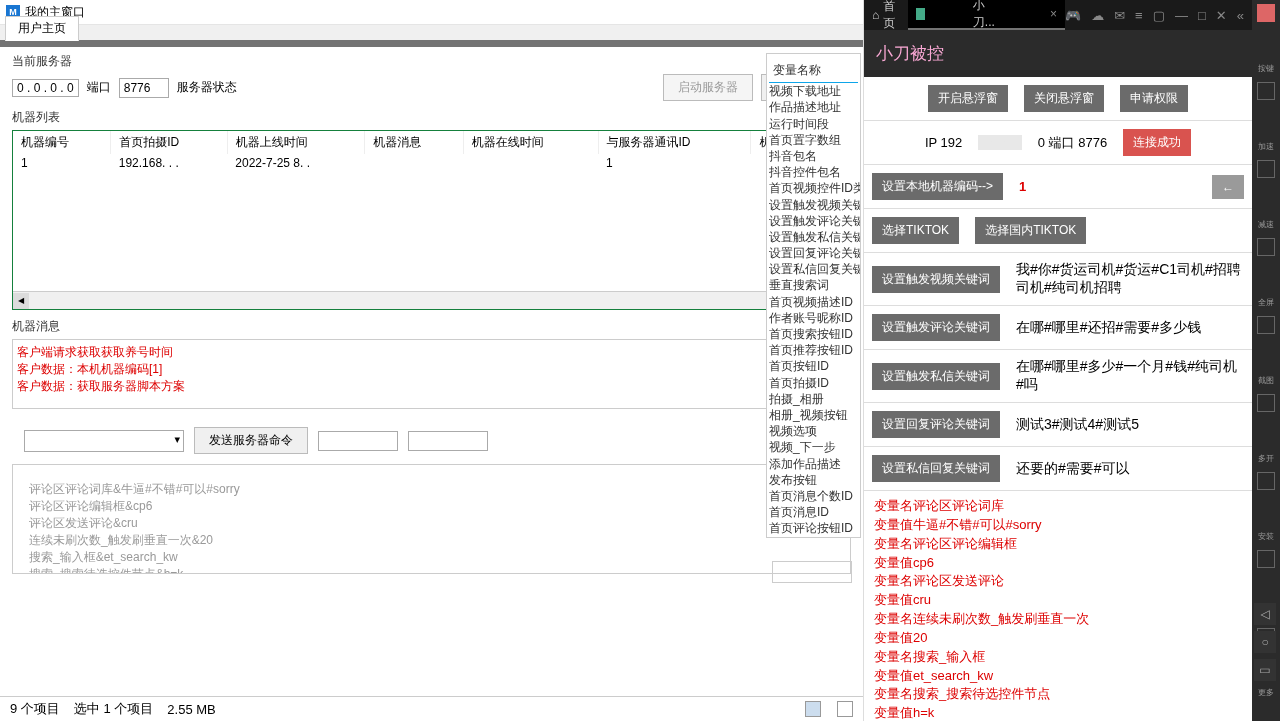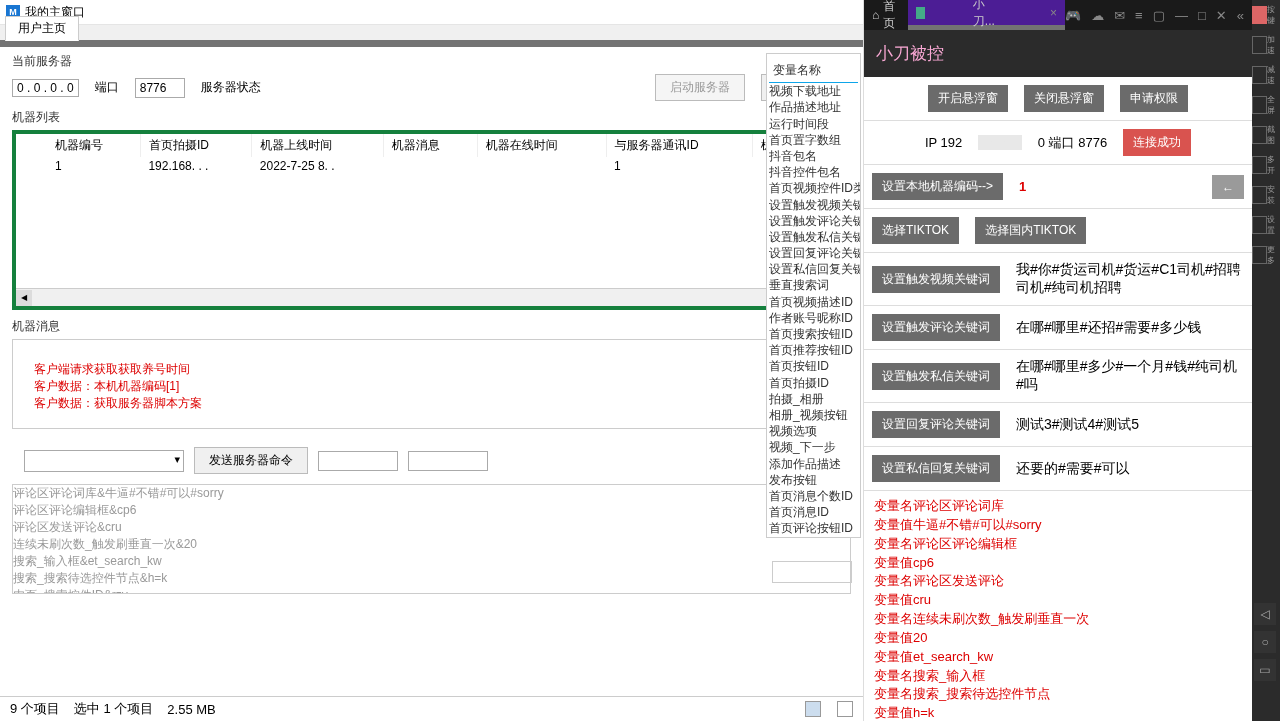--- a/index.html
+++ b/index.html
@@ -5,69 +5,69 @@
 * { margin: 0; padding: 0; box-sizing: border-box; font-family: "Microsoft YaHei", sans-serif; }
 body { width: 1280px; height: 721px; overflow: hidden; background: #fff; display: flex; }
 .left-pane { width: 864px; height: 100%; background: #fff; border-right: 1px solid #ddd; display: flex; flex-direction: column; }
 .title-bar { height: 25px; background: #fff; display: flex; align-items: center; padding: 0 6px; font-size: 12px; border-bottom: 1px solid #e5e5e5; }
 .title-bar-icon { width: 14px; height: 14px; background: #1976d2; margin-right: 5px; display: inline-flex; align-items: center; justify-content: center; color: #fff; font-size: 9px; font-weight: bold; }
 .tab-strip { height: 22px; display: flex; align-items: flex-end; padding-left: 5px; background: #f0f0f0; border-bottom: 7px solid #737373; }
 .tab { padding: 3px 12px; font-size: 12px; background: #fff; border: 1px solid #ccc; border-bottom: 1px solid #fff; margin-bottom: -1px; }
 .content { flex: 1; padding: 6px 12px; display: flex; flex-direction: column; overflow: auto; }
 .section { margin-bottom: 8px; }
 .section-title { font-size: 12px; margin-bottom: 4px; color: #333; }
-.server-row { display: flex; align-items: center; gap: 16px; }
+.server-row { display: flex; align-items: center; gap: 8px; }
 .ip-box { display: flex; border: 1px solid #aaa; padding: 1px 4px; font-size: 12px; background: #fff; }
 .label { font-size: 12px; }
 .text-input { border: 1px solid #aaa; padding: 2px 4px; font-size: 12px; width: 50px; background: #fff; }
 .btn-std { padding: 4px 14px; font-size: 12px; background: #f0f0f0; border: 1px solid #bbb; cursor: pointer; }
 .btn-std:disabled { color: #999; background: #f5f5f5; }
-.table-container { border: 4px solid #15803d; height: 180px; overflow: auto; position: relative; padding-left: 31px; }
+.table-container { border: 1px solid #15803d; height: 180px; overflow: auto; position: relative; }
 table { width: 100%; border-collapse: collapse; font-size: 12px; }
 th { text-align: left; padding: 3px 8px; font-weight: normal; border-right: 1px solid #eee; background: #fff; }
 td { padding: 2px 8px; }
 .scroll-h { height: 18px; background: #f0f0f0; border-top: 1px solid #ccc; position: absolute; bottom: 0; left: 0; right: 0; display: flex; align-items: center; }
 .scroll-arrow { width: 16px; height: 16px; background: #dcdcdc; font-size: 8px; display: flex; align-items: center; justify-content: center; }
-.msg-box { border: 1px solid #ccc; height: 90px; padding: 21px; font-size: 12px; overflow: auto; position: relative; }
+.msg-box { border: 1px solid #ccc; height: 70px; padding: 4px; font-size: 12px; overflow: auto; position: relative; }
 .msg-box .scroll-v { position: absolute; right: 0; top: 0; bottom: 0; width: 16px; background: #f0f0f0; }
 .red-text { color: #d00; }
 .cmd-row { display: flex; gap: 10px; align-items: center; margin: 10px 0; padding-left: 12px; }
 .combo { border: 1px solid #aaa; width: 160px; height: 22px; background: #fff; position: relative; font-size: 12px; }
 .combo::after { content: "▾"; position: absolute; right: 3px; top: 2px; font-size: 11px; }
-.log-box { border: 1px solid #ccc; height: 110px; padding: 0; font-size: 12px; color: #999; overflow: auto; }
+.log-box { border: 1px solid #ccc; height: 110px; padding: 16px; font-size: 12px; color: #999; overflow: auto; }
 .status-bar { height: 25px; border-top: 1px solid #ccc; display: flex; align-items: center; padding: 0 10px; font-size: 13px; gap: 14px; }
 .status-bar .spacer { flex: 1; }
 .status-icon { width: 16px; height: 16px; border: 1px solid #999; margin-left: 2px; }
 
 .mid-pane { width: 100px; border-left: 1px solid #ccc; font-size: 12px; padding: 4px 2px; line-height: 1.35; overflow: hidden; color: #333; }
 .mid-pane div { white-space: nowrap; }
 
 .right-container { flex: 1; display: flex; background: #2b2b2b; }
 .right-pane { flex: 1; background: #fff; display: flex; flex-direction: column; }
 .r-titlebar { height: 30px; background: #1a1a1a; display: flex; align-items: center; color: #ccc; font-size: 12px; }
 .r-titlebar-tab { padding: 0 8px; height: 100%; display: flex; align-items: center; gap: 4px; }
 .r-titlebar-tab.home { background: #1a1a1a; }
-.r-titlebar-tab.active { background: #4c1d95; border-bottom: 5px solid #737373; gap: 48px; }
+.r-titlebar-tab.active { background: #000000; border-bottom: 2px solid #737373; gap: 48px; }
 .r-tab-icon { width: 12px; height: 12px; background: #4a8; }
 .r-titlebar .spacer { flex: 1; }
 .r-win-icons { display: flex; gap: 10px; padding-right: 8px; align-items: center; }
 .r-win-icons span { color: #888; font-size: 13px; cursor: pointer; }
 .r-header { background: #2b2b2b; color: #f9a8d4; padding: 12px; font-size: 17px; }
 .r-section { padding: 8px; border-bottom: 1px solid #ddd; display: flex; align-items: center; gap: 16px; flex-wrap: wrap; font-size: 13px; }
 .r-btn { background: #6b6b6b; color: #fff; border: none; padding: 5px 10px; font-size: 12px; cursor: pointer; }
 .r-btn.light { background: #9a9a9a; }
 .r-btn.red { background: #d9534f; }
 .r-ip-text { font-size: 13px; }
 .r-blur { background: #e8e8e8; color: #e8e8e8; padding: 0 12px; }
 .r-red-num { color: #d00; font-weight: bold; }
 .r-row-text { font-size: 14px; flex: 1; }
 .r-var-list { padding: 6px 10px; font-size: 13px; color: #d00; line-height: 1.45; overflow: auto; flex: 1; }
 
 .side-tools { width: 28px; background: #2b2b2b; display: flex; flex-direction: column; align-items: center; padding-top: 4px; gap: 8px; color: #888; font-size: 9px; }
-.side-tool { display: flex; flex-direction: row; align-items: center; cursor: pointer; }
+.side-tool { display: flex; flex-direction: column; align-items: center; cursor: pointer; gap: 40px; }
 .side-tool-icon { width: 18px; height: 18px; border: 1px solid #666; margin-bottom: 1px; }
 .side-tool.red .side-tool-icon { border-color: #d66; background: #d66; }
 .side-tool-label { font-size: 8px; color: #999; }
 
 .bottom-tools { position: fixed; right: 2px; bottom: 40px; width: 24px; display: flex; flex-direction: column; gap: 6px; }
 .bottom-tools div { width: 22px; height: 22px; background: #333; color: #aaa; font-size: 12px; display: flex; align-items: center; justify-content: center; }
 
 .var-name-header { font-size: 12px; padding: 4px; border-bottom: 1px solid #0ea5e9; }
 .mid-search-box { margin: 6px 2px; border: 1px solid #ccc; height: 22px; width: 80px; }
 </style>
@@ -288,22 +288,22 @@
 
     <div class="r-var-list" id="r-var-list">
         <div>变量名评论区评论词库</div>
         <div>变量值牛逼#不错#可以#sorry</div>
         <div>变量名评论区评论编辑框</div>
         <div>变量值cp6</div>
         <div>变量名评论区发送评论</div>
         <div>变量值cru</div>
         <div>变量名连续未刷次数_触发刷垂直一次</div>
         <div>变量值20</div>
+        <div>变量名搜索_输入框</div>
         <div>变量值et_search_kw</div>
-        <div>变量名搜索_输入框</div>
         <div>变量名搜索_搜索待选控件节点</div>
         <div>变量值h=k</div>
       </div>
   </div>
 
   <div class="side-tools" id="side-tools">
       <div class="side-tool red">
         <div class="side-tool-icon"></div>
         <div class="side-tool-label">按键</div>
       </div>

